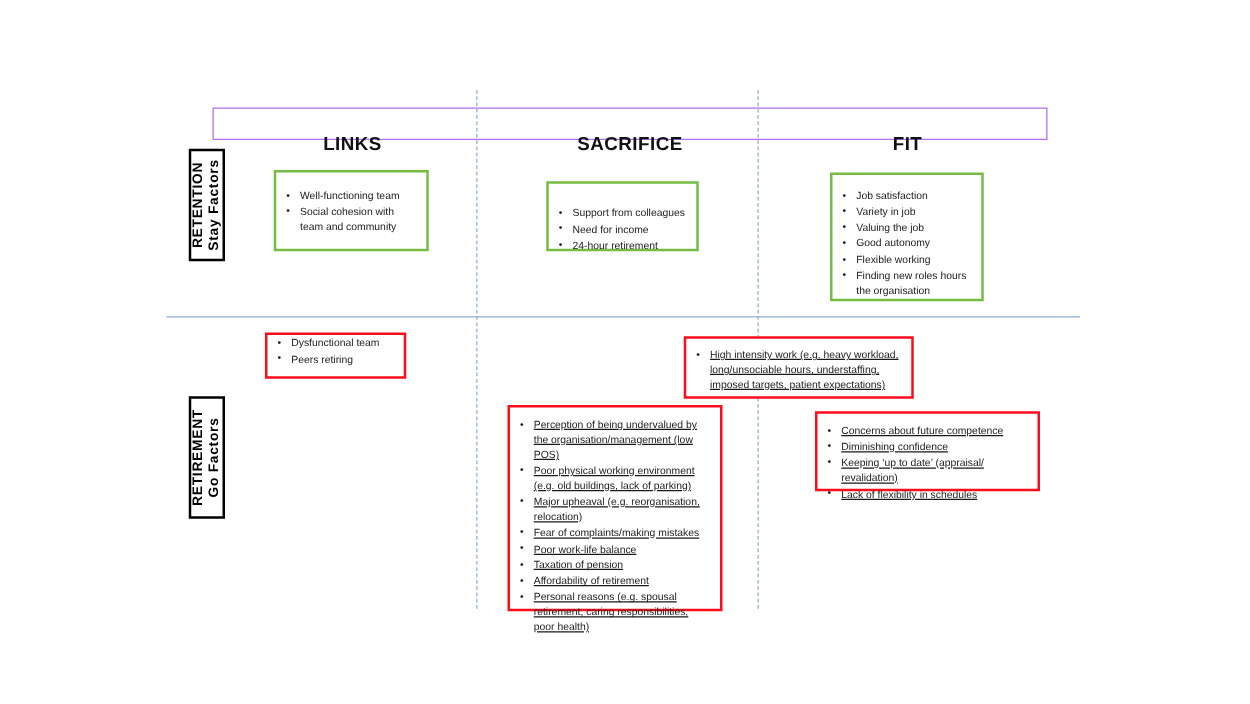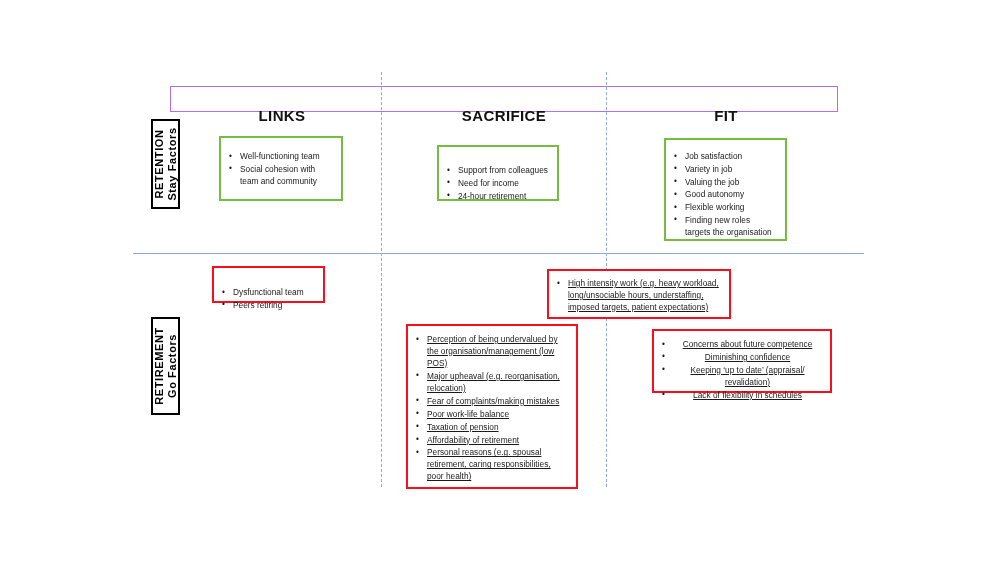--- a/index.html
+++ b/index.html
@@ -128,25 +128,25 @@
     font-size: 8.3px;
     color: #1a1a1a;
   }
 
   
   #stay-links     { left: 219px; top: 136px; width: 124px; height: 65px; padding-top: 13px; }
   #stay-sacrifice { left: 437px; top: 145px; width: 122px; height: 56px; padding-top: 18px; }
   #stay-fit       { left: 664px; top: 138px; width: 123px; height: 103px; padding-top: 11px; }
 
   
-  #go-dysfunctional { left: 212px; top: 266px; width: 113px; height: 37px; padding-top: 19px; z-index: 4; }
+  #go-dysfunctional { left: 212px; top: 266px; width: 113px; height: 37px; padding-top: 1px; z-index: 4; }
   #go-poorrel       { left: 300px; top: 297px; width: 165px; height: 26px; padding-top: 5px; z-index: 3; }
   #go-sacrifice     { left: 406px; top: 324px; width: 172px; height: 165px; padding-top: 8px; z-index: 2; }
   #go-highintensity { left: 547px; top: 269px; width: 184px; height: 50px; padding-top: 7px; z-index: 3; }
-  #go-fit           { left: 652px; top: 329px; width: 180px; height: 64px; padding-top: 8px; z-index: 2; text-align: center; }
+  #go-fit           { left: 652px; top: 329px; width: 180px; height: 64px; padding-top: 8px; z-index: 2; }
 
   #go-highintensity li,
   #go-sacrifice li,
   #go-fit li { line-height: 1.44; text-decoration: underline; }
 </style>
 </head>
 <body>
 
 <div id="canvas">
 
@@ -190,41 +190,42 @@
       </ul>
   </div>
 
   <div class="box green" id="stay-fit">
     <ul>
         <li>Job satisfaction</li>
         <li>Variety in job</li>
         <li>Valuing the job</li>
         <li>Good autonomy</li>
         <li>Flexible working</li>
-        <li>Finding new roles targets the organisation</li>
+        <li>Finding new roles hours the organisation</li>
       </ul>
   </div>
 
   <div class="box red" id="go-dysfunctional">
     <ul>
         <li>Dysfunctional team</li>
         <li>Peers retiring</li>
       </ul>
   </div>
 
 
   <div class="box red" id="go-highintensity">
     <ul>
         <li>High intensity work (e.g. heavy workload, long/unsociable hours, understaffing, imposed targets, patient expectations)</li>
       </ul>
   </div>
 
   <div class="box red" id="go-sacrifice">
     <ul>
         <li>Perception of being undervalued by the organisation/management (low POS)</li>
+        <li>Poor physical working environment (e.g. old buildings, lack of parking)</li>
         <li>Major upheaval (e.g. reorganisation, relocation)</li>
         <li>Fear of complaints/making mistakes</li>
         <li>Poor work-life balance</li>
         <li>Taxation of pension</li>
         <li>Affordability of retirement</li>
         <li>Personal reasons (e.g. spousal retirement, caring responsibilities, poor health)</li>
       </ul>
   </div>
 
   <div class="box red" id="go-fit">

